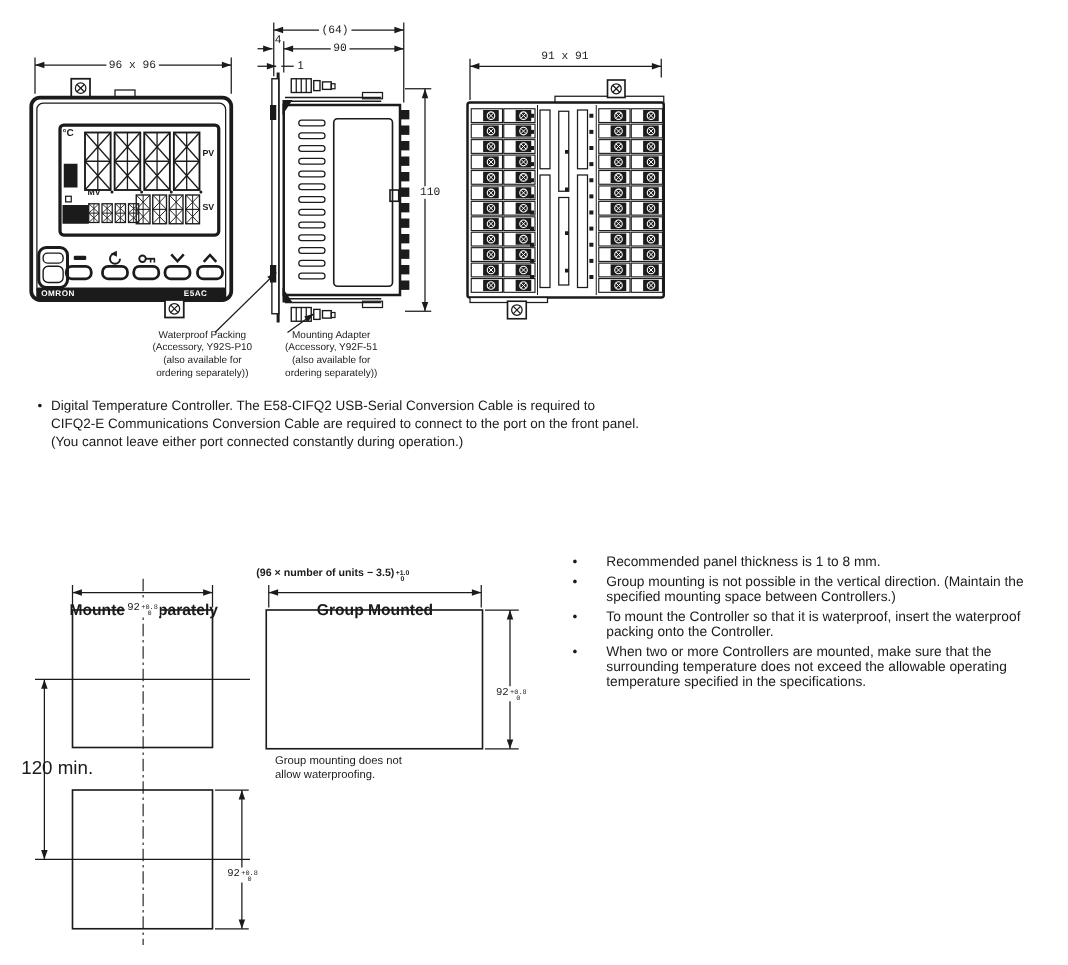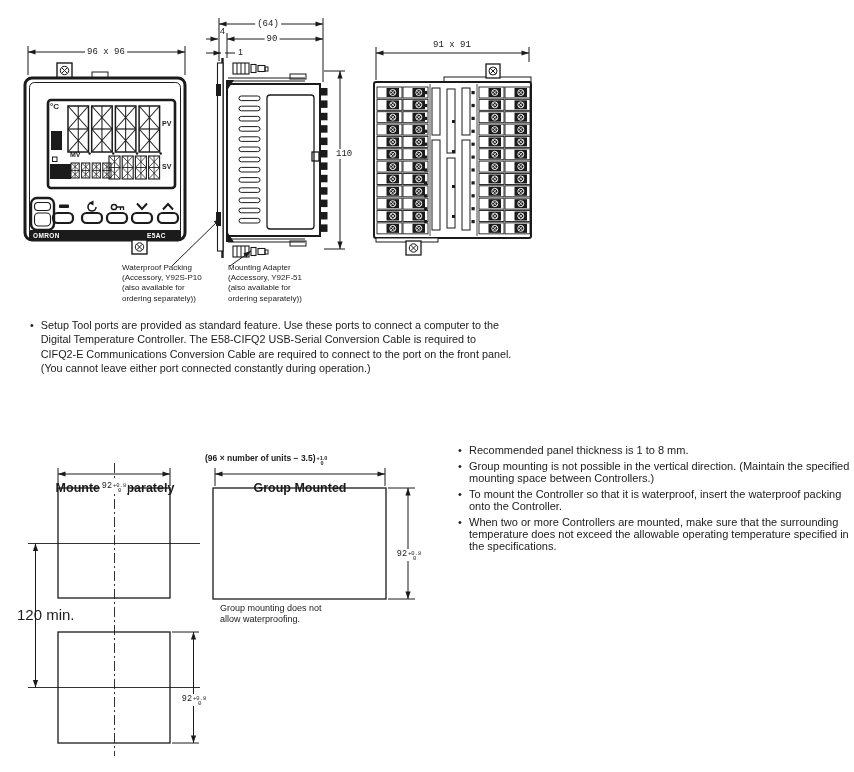--- a/index.html
+++ b/index.html
@@ -11,31 +11,31 @@
   .wf{fill:#fff;stroke:#1b1b1b;}
   .lab{position:absolute;white-space:nowrap;color:#1b1b1b;}
   .c{transform:translateX(-50%);}
   .bg{background:#fff;padding:0 2px;font-family:Liberation Mono, monospace;}
   .dim{font-size:9px;}
   .dlab{font-size:7px;font-weight:bold;}
   .stk{display:inline-flex;flex-direction:column;align-items:center;font-size:5.5px;
        line-height:5px;vertical-align:1px;margin-left:1px;}
   .stk i{font-style:normal;}
   .tol{font-size:8.5px;margin-top:13px;}
-  .callout{position:absolute;font-size:8px;line-height:10.2px;white-space:nowrap;}
+  .callout{position:absolute;font-size:8px;line-height:10.2px;white-space:nowrap;text-align:center;}
   .setup{position:absolute;left:30px;top:318px;display:flex;font-size:10.8px;line-height:14.4px;}
   .setup .b2{margin-right:7px;}
   .setup .slines div{white-space:nowrap;}
   .h1{position:absolute;font-weight:bold;font-size:12.5px;text-align:center;margin-top:44px;}
   .sub{position:absolute;font-size:8.5px;text-align:left;font-weight:bold;}
   .cap{position:absolute;font-size:9px;line-height:11px;white-space:nowrap;}
   .notes{position:absolute;left:458px;top:444px;width:392px;font-size:11px;line-height:12.2px;}
   .note{display:flex;margin-bottom:3.5px;}
   .note .b{width:11px;flex:0 0 11px;}
-  .note .nt{flex:1;}
+  .note .nt{flex:1;margin-left:16px;}
   .wtxt{position:absolute;color:#fff;font-size:6.5px;font-weight:bold;letter-spacing:.4px;white-space:nowrap;}
 </style>
 </head>
 <body>
 
 <div class="page">
 
   <svg id="svg-top" width="560" height="320" viewBox="0 0 560 320">
     <defs>
       <marker id="ar" markerUnits="userSpaceOnUse" markerWidth="9" markerHeight="7" refX="8" refY="3" orient="auto-start-reverse">
@@ -613,21 +613,20 @@
   <div class="callout" style="left:228px;top:263px">
     <div>Mounting Adapter</div>
     <div>(Accessory, Y92F-51</div>
     <div>(also available for</div>
     <div>ordering separately))</div>
   </div>
 
   <div class="setup">
     <span class="b2">•</span>
     <div class="slines">
-      <div>Setup Tool ports are provided as standard feature. Use these ports to connect a computer to the</div>
       <div>Digital Temperature Controller. The E58-CIFQ2 USB-Serial Conversion Cable is required to</div>
       <div>CIFQ2-E Communications Conversion Cable are required to connect to the port on the front panel.</div>
       <div>(You cannot leave either port connected constantly during operation.)</div>
     </div>
   </div>
 
   <div class="h1" style="left:30px;top:437px;width:170px">Mounted Separately</div>
   <div class="h1" style="left:215px;top:437px;width:170px">Group Mounted</div>
   <div class="sub" style="left:205px;top:453px;width:190px">
     <span>(96 × number of units − 3.5)</span><span class="stk">

